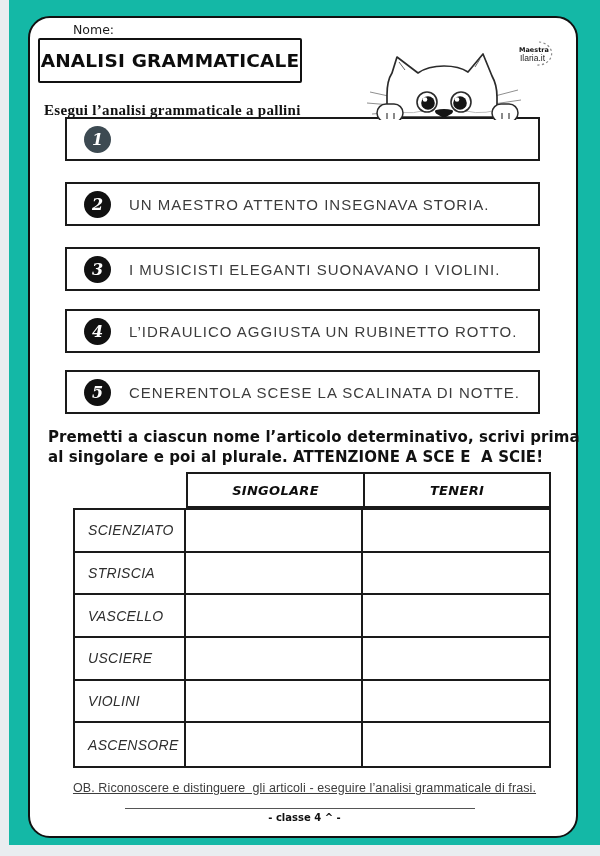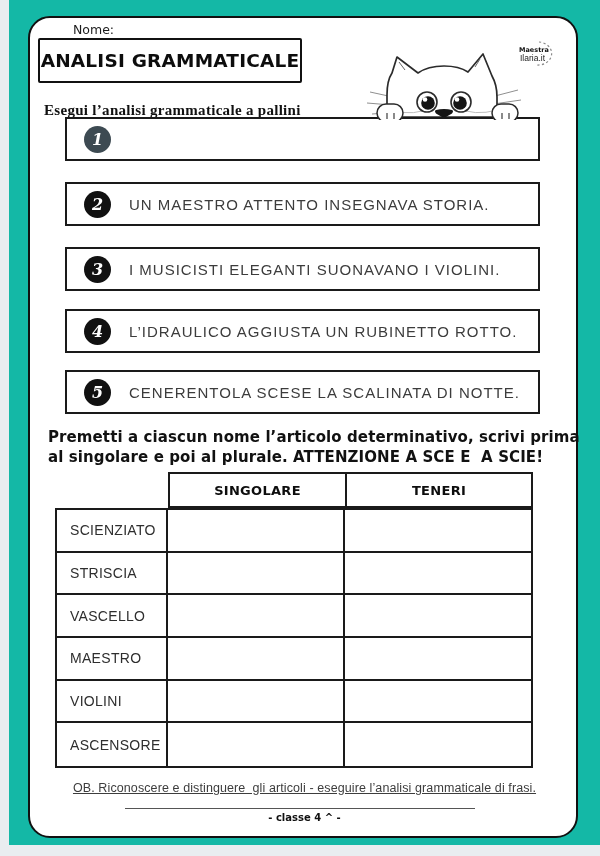--- a/index.html
+++ b/index.html
@@ -66,21 +66,21 @@
     white-space:pre;
   }
   .cat {
     position:absolute; left:357px; top:50px; width:156px; height:70px;
     z-index:5; pointer-events:none;
   }
   
   .instr { position:absolute; left:39px; font-size:15px; font-weight:bold;
     font-family:"DejaVu Sans", sans-serif; letter-spacing:0.1px; color:#111;
     white-space:pre; }
-  .tablewrap { position:absolute; left:46px; top:472px; width:523px; height:296px; }
+  .tablewrap { position:absolute; left:64px; top:472px; width:523px; height:296px;font-style:italic; }
   .thead {
     position:absolute; left:113px; top:0; width:365px; height:36px;
     border:2px solid #1a1a1a; display:flex;
   }
   .thead .hc {
     display:flex; align-items:center; justify-content:center;
     font-family:"DejaVu Sans", sans-serif; font-weight:bold; font-size:13px;
     letter-spacing:0.3px; color:#0d0d0d;
   }
   .thead .hc.c1 { width:177px; border-right:2px solid #1a1a1a; }
@@ -203,21 +203,21 @@
       <div class="cell lastcol"></div>
 
       <div class="cell rowlabel">STRISCIA</div>
       <div class="cell"></div>
       <div class="cell lastcol"></div>
 
       <div class="cell rowlabel">VASCELLO</div>
       <div class="cell"></div>
       <div class="cell lastcol"></div>
 
-      <div class="cell rowlabel">MAESTRO</div>
+      <div class="cell rowlabel">USCIERE</div>
       <div class="cell"></div>
       <div class="cell lastcol"></div>
 
       <div class="cell rowlabel">VIOLINI</div>
       <div class="cell"></div>
       <div class="cell lastcol"></div>
 
       <div class="cell rowlabel lastrow">ASCENSORE</div>
       <div class="cell lastrow"></div>
       <div class="cell lastcol lastrow"></div>

